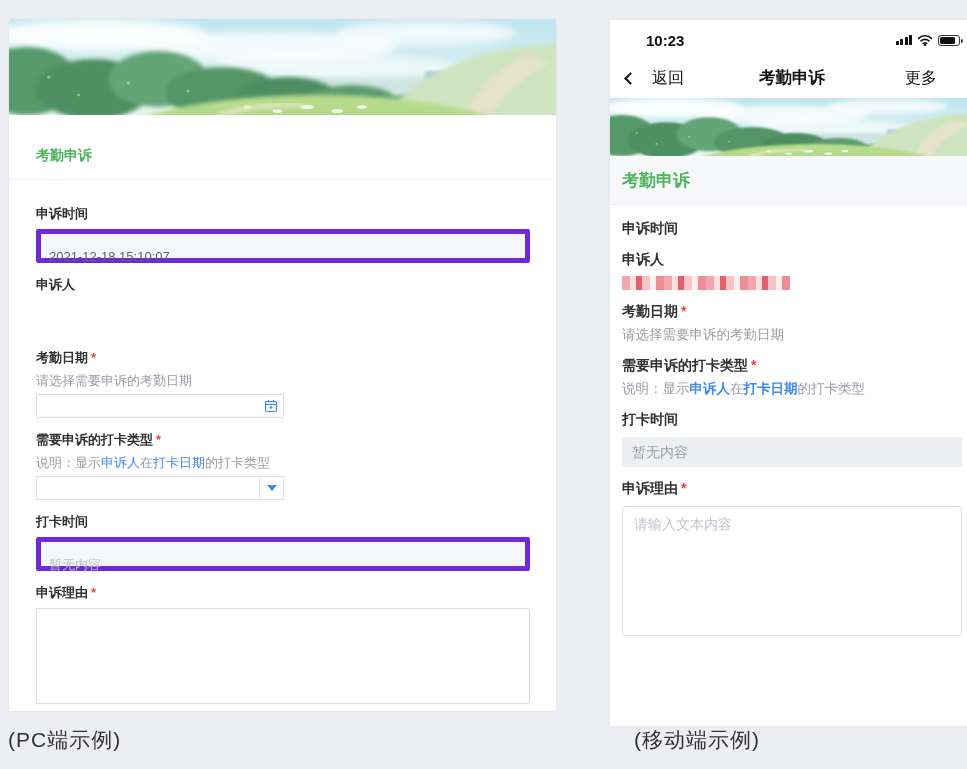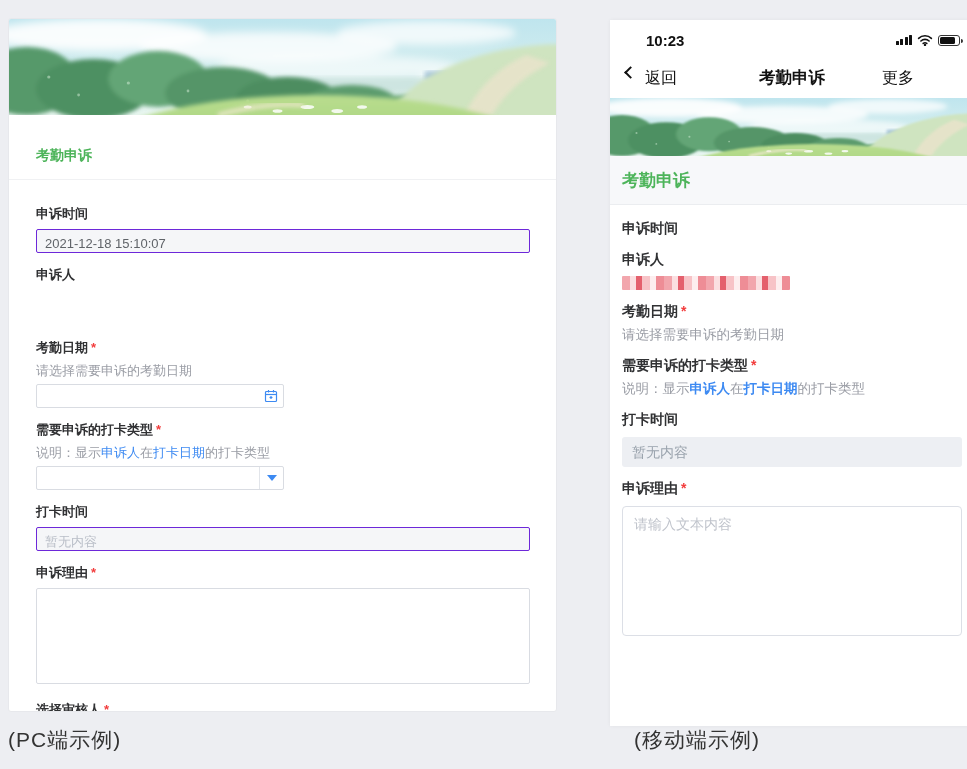--- a/index.html
+++ b/index.html
@@ -25,22 +25,22 @@
   .pc-header { height:96px; overflow:hidden; flex:none; }
   .pc-header svg { display:block; width:100%; height:96px; }
   .pc-title {
     margin-top:32px; padding:0 27px 14px; border-bottom:1px solid #f0f1f3;
     color:#4db45a; font-size:14px; font-weight:700; flex:none;
   }
   .pc-form { padding:12px 27px 0; flex:1 1 auto; }
   .pc-label { font-size:13px; font-weight:700; color:#303133; margin-top:13px; }
   .pc-helper { font-size:13px; color:#9a9da5; margin-top:5px; }
   .pc-input-dis {
-    margin-top:6px; height:24px; line-height:22px; padding:3px 8px;
-    background:#f5f6f8; border:1px solid #6d28d9; border-radius:2px;
+    margin-top:6px; height:24px; line-height:22px; padding:12px 8px;
+    background:#f5f6f8; border:5px solid #6d28d9; border-radius:2px;
     font-size:13px; color:#5f6368;
   }
   .pc-input-dis.empty { color:#b9bec7; }
   .pc-field-box {
     position:relative; margin-top:4px; width:248px; height:24px;
     border:1px solid #d9dce2; border-radius:2px; background:#fff;
   }
   .pc-field-box input {
     border:none; outline:none; width:calc(100% - 26px); height:100%;
     padding:0 7px; font-size:13px; background:transparent;
@@ -82,25 +82,25 @@
   .batt { position:relative; width:22px; height:11px; border:1px solid #333;
     border-radius:3px; }
   .batt::before { content:""; position:absolute; left:1px; top:1px; bottom:1px;
     width:15px; background:#111; border-radius:1.5px; }
   .batt::after { content:""; position:absolute; right:-4px; top:3px; width:2px;
     height:4px; background:#333; border-radius:0 2px 2px 0; }
   .m-nav {
     height:36px; flex:none; display:flex; align-items:center;
     padding:0 14px; font-size:16px; color:#111;
   }
-  .m-back { display:flex; gap:10px; width:78px; cursor:pointer; }
+  .m-back { display:flex; align-items:center; gap:17px; width:78px; cursor:pointer; }
   .chev { width:9px; height:9px; border-left:2px solid #111; border-bottom:2px solid #111;
     transform:rotate(45deg); margin-left:2px; }
   .m-nav-title { flex:1; text-align:center; font-weight:700; font-size:16.5px; }
-  .m-more { width:78px; text-align:left; cursor:pointer; }
+  .m-more { width:78px; text-align:center; cursor:pointer; }
   .m-header { height:58px; overflow:hidden; flex:none; margin-top:2px; }
   .m-header svg { display:block; width:100%; height:58px; }
   .m-title {
     flex:none; background:#f7f8fa; border-bottom:1px solid #ebedf0;
     padding:13px 12px 12px; color:#4db45a; font-size:17px; font-weight:700;
   }
   .m-form { padding:12px 12px 0; flex:1 1 auto; position:relative; }
   .m-label { font-size:14px; font-weight:700; color:#303133; margin-top:13px; }
   .m-helper { font-size:13.5px; color:#9a9da5; margin-top:5px; }
   .m-input-dis {

